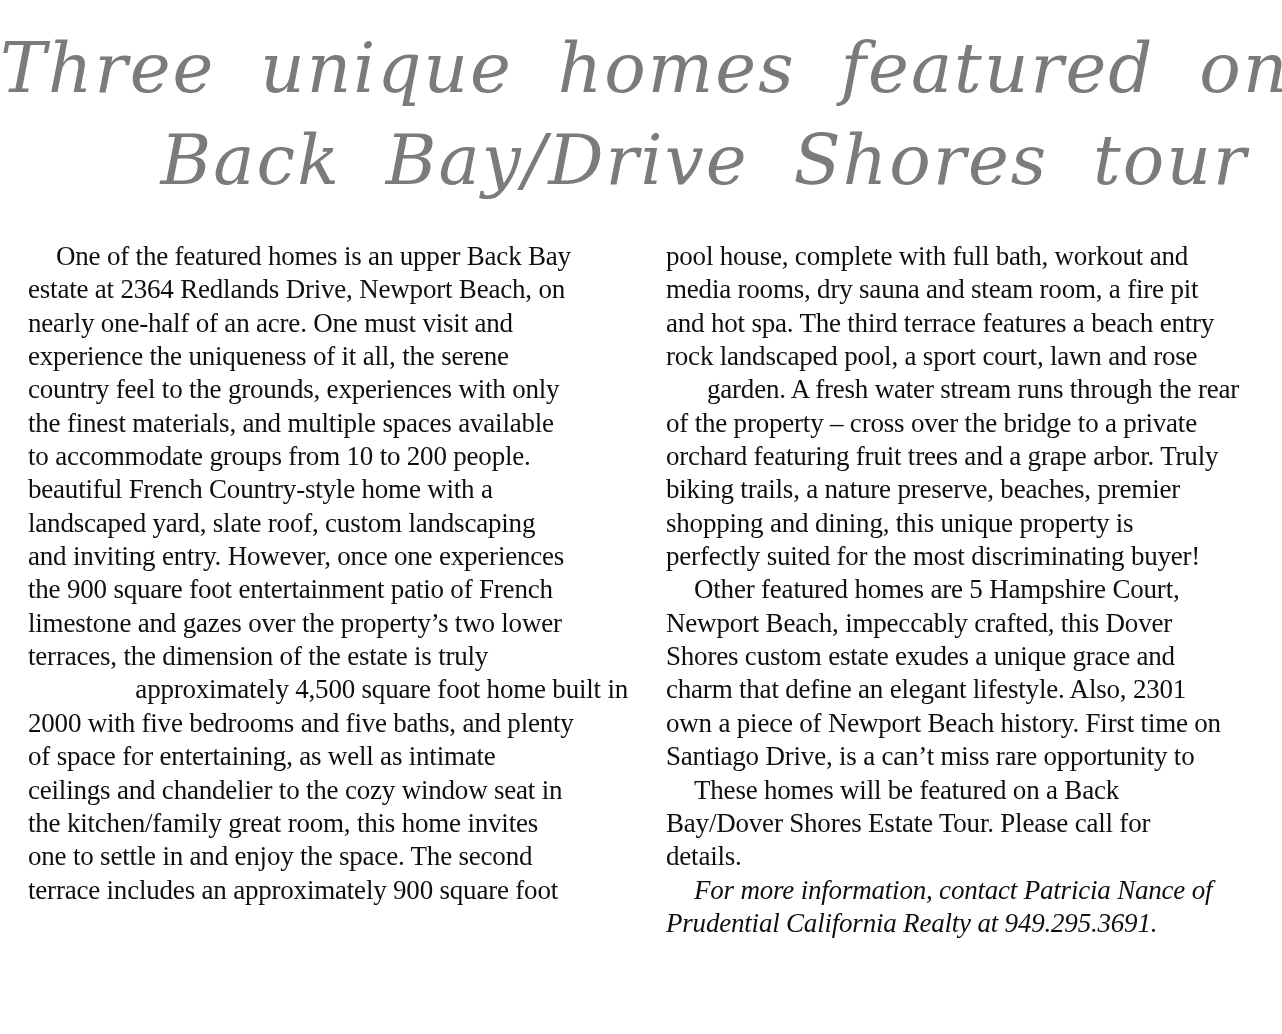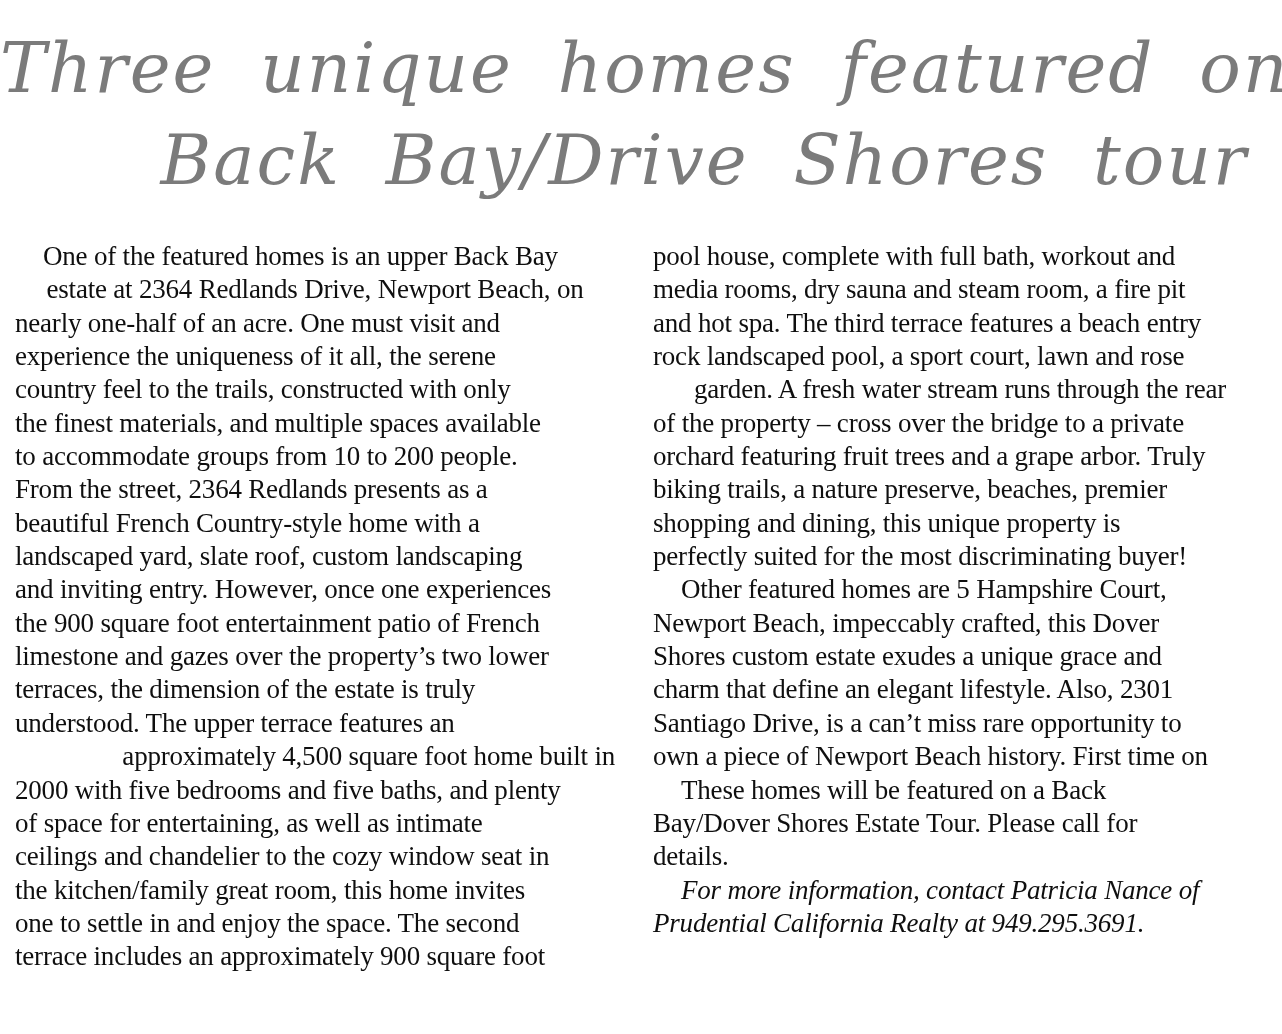--- a/index.html
+++ b/index.html
@@ -31,21 +31,21 @@
     display: block;
     font-size: 69px;
     line-height: 92px;
     letter-spacing: 0.03em;
     word-spacing: 0.30em;
     white-space: nowrap;
   }
   .columns {
     display: flex;
     margin-top: 34px;
-    padding-left: 15px;
+    padding-left: 28px;
     padding-right: 14px;
     gap: 38px;
   }
   .col {
     width: 600px;
     flex: 0 0 auto;
   }
   .col.right {
     width: 614px;
   }
@@ -69,34 +69,32 @@
 <div class="page">
 
   <h1 class="headline">
     <span class="hl" style="color: rgb(123, 123, 123);">Three unique homes featured on</span>
     <span class="hl" style="color: rgb(123, 123, 123);">Back Bay/Drive Shores tour</span>
   </h1>
 
   <div class="columns">
     <div class="col left" id="col0">
         <div class="line indent" style="color: rgb(15, 15, 15);">One of the featured homes is an upper Back Bay</div>
-        <div class="line" style="color: rgb(15, 15, 15); text-align: center;">estate at 2364 Redlands Drive, Newport Beach, on</div>
+        <div class="line" style="color: rgb(15, 15, 15);">estate at 2364 Redlands Drive, Newport Beach, on</div>
         <div class="line" style="color: rgb(15, 15, 15);">nearly one-half of an acre. One must visit and</div>
         <div class="line" style="color: rgb(15, 15, 15);">experience the uniqueness of it all, the serene</div>
-        <div class="line" style="color: rgb(15, 15, 15);">country feel to the trails, constructed with only</div>
+        <div class="line" style="color: rgb(15, 15, 15);">country feel to the grounds, experiences with only</div>
         <div class="line" style="color: rgb(15, 15, 15);">the finest materials, and multiple spaces available</div>
         <div class="line" style="color: rgb(15, 15, 15);">to accommodate groups from 10 to 200 people.</div>
-        <div class="line" style="color: rgb(15, 15, 15);">From the street, 2364 Redlands presents as a</div>
         <div class="line" style="color: rgb(15, 15, 15);">beautiful French Country-style home with a</div>
         <div class="line" style="color: rgb(15, 15, 15);">landscaped yard, slate roof, custom landscaping</div>
         <div class="line" style="color: rgb(15, 15, 15);">and inviting entry. However, once one experiences</div>
         <div class="line" style="color: rgb(15, 15, 15);">the 900 square foot entertainment patio of French</div>
         <div class="line" style="color: rgb(15, 15, 15);">limestone and gazes over the property’s two lower</div>
         <div class="line" style="color: rgb(15, 15, 15);">terraces, the dimension of the estate is truly</div>
-        <div class="line" style="color: rgb(15, 15, 15);">understood. The upper terrace features an</div>
         <div class="line" style="color: rgb(15, 15, 15); text-align: right;">approximately 4,500 square foot home built in</div>
         <div class="line" style="color: rgb(15, 15, 15);">2000 with five bedrooms and five baths, and plenty</div>
         <div class="line" style="color: rgb(15, 15, 15);">of space for entertaining, as well as intimate</div>
         <div class="line" style="color: rgb(15, 15, 15);">ceilings and chandelier to the cozy window seat in</div>
         <div class="line" style="color: rgb(15, 15, 15);">the kitchen/family great room, this home invites</div>
         <div class="line" style="color: rgb(15, 15, 15);">one to settle in and enjoy the space. The second</div>
         <div class="line" style="color: rgb(15, 15, 15);">terrace includes an approximately 900 square foot</div>
       </div>
     <div class="col right" id="col1">
         <div class="line" style="color: rgb(15, 15, 15);">pool house, complete with full bath, workout and</div>
@@ -106,22 +104,22 @@
         <div class="line" style="color: rgb(15, 15, 15); text-align: center;">garden. A fresh water stream runs through the rear</div>
         <div class="line" style="color: rgb(15, 15, 15);">of the property – cross over the bridge to a private</div>
         <div class="line" style="color: rgb(15, 15, 15);">orchard featuring fruit trees and a grape arbor. Truly</div>
         <div class="line" style="color: rgb(15, 15, 15);">biking trails, a nature preserve, beaches, premier</div>
         <div class="line" style="color: rgb(15, 15, 15);">shopping and dining, this unique property is</div>
         <div class="line" style="color: rgb(15, 15, 15);">perfectly suited for the most discriminating buyer!</div>
         <div class="line indent" style="color: rgb(15, 15, 15);">Other featured homes are 5 Hampshire Court,</div>
         <div class="line" style="color: rgb(15, 15, 15);">Newport Beach, impeccably crafted, this Dover</div>
         <div class="line" style="color: rgb(15, 15, 15);">Shores custom estate exudes a unique grace and</div>
         <div class="line" style="color: rgb(15, 15, 15);">charm that define an elegant lifestyle. Also, 2301</div>
+        <div class="line" style="color: rgb(15, 15, 15);">own a piece of Newport Beach history. First time on</div>
         <div class="line" style="color: rgb(15, 15, 15);">Santiago Drive, is a can’t miss rare opportunity to</div>
-        <div class="line" style="color: rgb(15, 15, 15);">own a piece of Newport Beach history. First time on</div>
         <div class="line indent" style="color: rgb(15, 15, 15);">These homes will be featured on a Back</div>
         <div class="line" style="color: rgb(15, 15, 15);">Bay/Dover Shores Estate Tour. Please call for</div>
         <div class="line" style="color: rgb(15, 15, 15);">details.</div>
         <div class="line indent italic" style="color: rgb(15, 15, 15);">For more information, contact Patricia Nance of</div>
         <div class="line italic" style="color: rgb(15, 15, 15);">Prudential California Realty at 949.295.3691.</div>
       </div>
   </div>
 
 </div>
 

